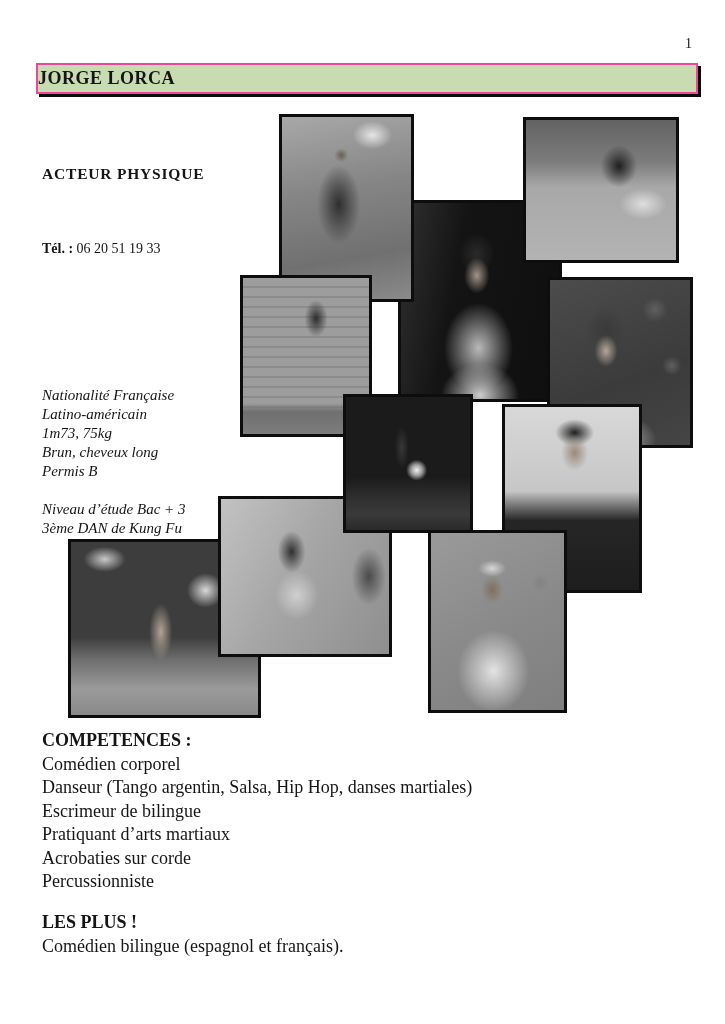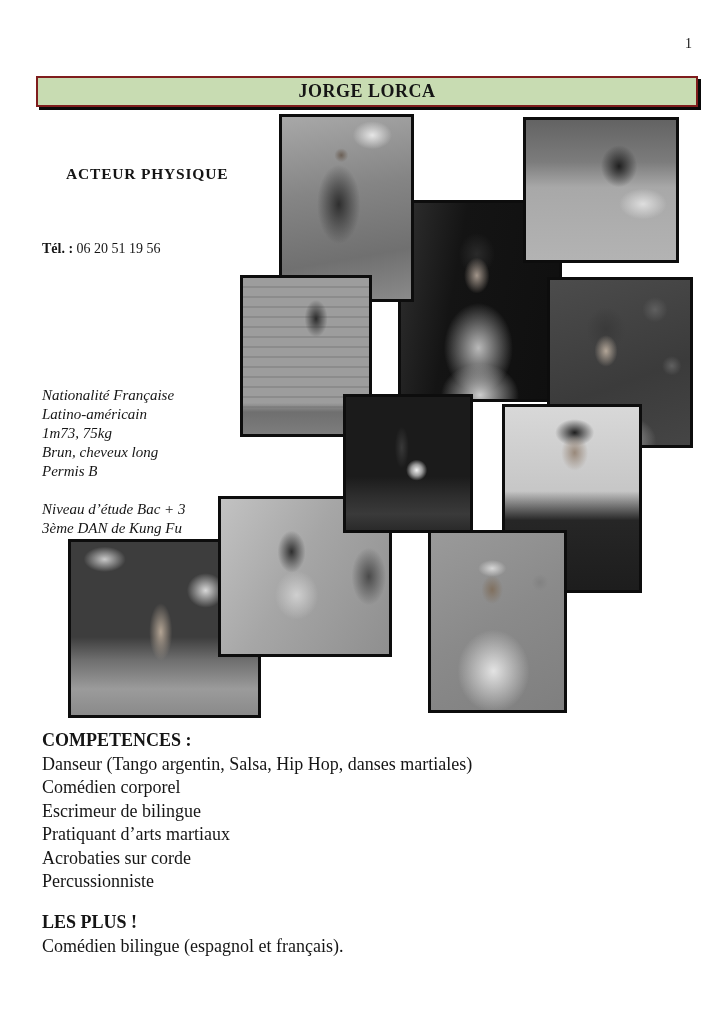--- a/index.html
+++ b/index.html
@@ -4,27 +4,27 @@
 <style>
   html,body{margin:0;padding:0;background:#e8e8e8;}
   .sheet{
     position:relative;width:725px;height:1024px;margin:0 auto;
     background:#ffffff;overflow:hidden;
     font-family:"Liberation Serif",serif;color:#151515;
   }
   
   .page-number{position:absolute;top:36px;right:33px;font-size:14px;}
   .banner{
-    position:absolute;left:36px;top:76px;width:662px;height:31px;
-    box-sizing:border-box;border:2px solid #7f1d1d;background:#c8dcb2;
+    position:absolute;left:36px;top:63px;width:662px;height:31px;
+    box-sizing:border-box;border:2px solid #ec4899;background:#c8dcb2;
     box-shadow:3px 3px 0 #0a0a0a;
-    display:flex;align-items:center;justify-content:center;
+    display:flex;align-items:center;justify-content:flex-start;
   }
   .banner span{font-weight:bold;font-size:18px;letter-spacing:.5px;}
-  .role{position:absolute;left:42px;top:165px;font-weight:bold;font-size:15.5px;letter-spacing:.8px;margin-left:24px;}
+  .role{position:absolute;left:42px;top:165px;font-weight:bold;font-size:15.5px;letter-spacing:.8px;}
   .contact{position:absolute;left:42px;top:240px;font-size:14px;line-height:17px;}
   .contact .lbl{font-weight:bold;margin-top:39px;}
   .details{position:absolute;left:42px;top:386px;font-style:italic;font-size:15px;line-height:19px;}
   .details .spacer{height:19px;}
   .list-block{position:absolute;left:42px;font-size:18px;line-height:23.5px;}
   .competences{top:729px;}
   .les-plus{top:911px;}
   .list-block .title{font-weight:bold;}
   
   .photo{position:absolute;box-sizing:border-box;border:3px solid #0d0d0d;}
@@ -97,21 +97,21 @@
 
   <div class="page-number">1</div>
 
   <div class="banner">
     <span>JORGE LORCA</span>
   </div>
 
   <div class="role">ACTEUR PHYSIQUE</div>
 
   <div class="contact">
-    <div><span class="lbl">Tél. :</span> <span>06 20 51 19 56</span></div>
+    <div><span class="lbl">Tél. :</span> <span>06 20 51 19 33</span></div>
   </div>
 
   <div class="details">
     <div>Nationalité Française</div>
     <div>Latino-américain</div>
     <div>1m73, 75kg</div>
     <div>Brun, cheveux long</div>
     <div>Permis B</div>
     <div class="spacer"></div>
     <div>Niveau d’étude Bac + 3</div>
@@ -124,22 +124,22 @@
   <div class="photo p4" title="Portrait homme barbu sur fond sombre"></div>
   <div class="photo p5" title="Portrait souriant devant un mur de pierres"></div>
   <div class="photo p6" title="Arts martiaux de nuit avec bâton et lumière"></div>
   <div class="photo p7" title="Portrait studio en chemise sombre"></div>
   <div class="photo p8" title="Performance de force sur scène"></div>
   <div class="photo p9" title="Scène d'action, comédien cheveux au vent"></div>
   <div class="photo p10" title="Portrait au turban, bras croisés devant un mur de pierres"></div>
 
   <div class="list-block competences">
     <div class="title">COMPETENCES :</div>
+    <div>Comédien corporel</div>
     <div>Danseur (Tango argentin, Salsa, Hip Hop, danses martiales)</div>
-    <div>Comédien corporel</div>
     <div>Escrimeur de bilingue</div>
     <div>Pratiquant d’arts martiaux</div>
     <div>Acrobaties sur corde</div>
     <div>Percussionniste</div>
   </div>
 
   <div class="list-block les-plus">
     <div class="title">LES PLUS !</div>
     <div>Comédien bilingue (espagnol et français).</div>
   </div>

